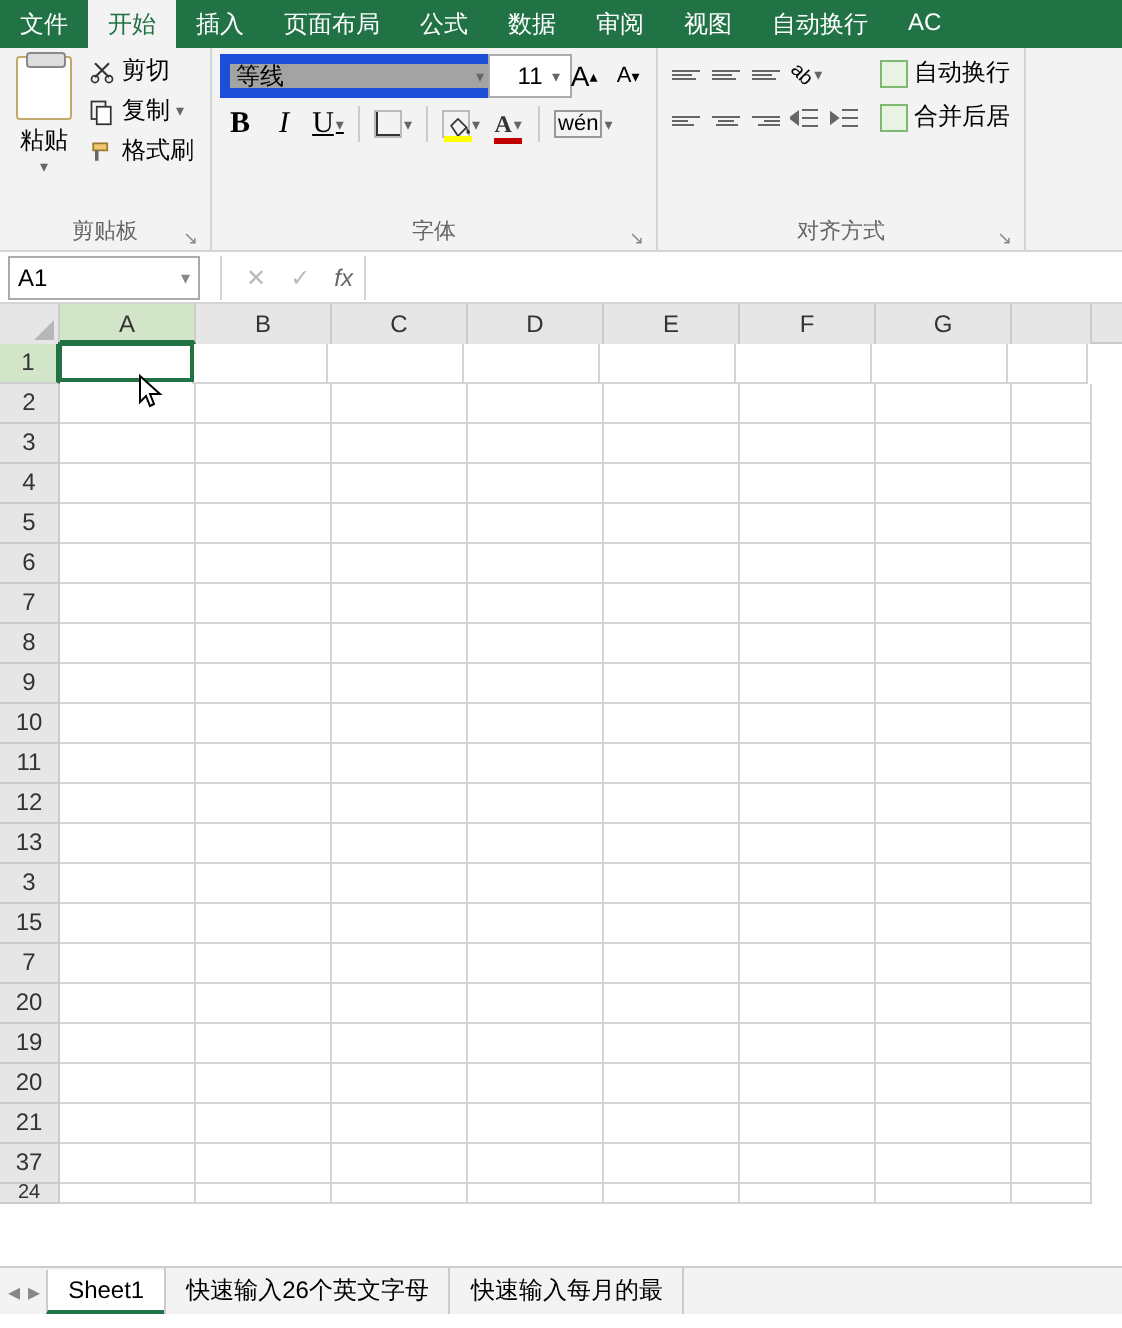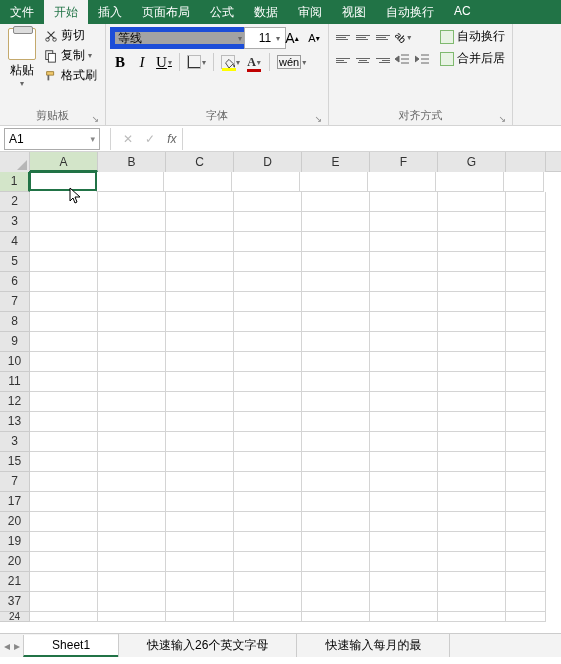--- a/index.html
+++ b/index.html
@@ -66,21 +66,21 @@
 .rows { }
 .row { display: flex; height: 20px; }
 .rowhdr { width: 30px; height: 20px; border-right: 1px solid #ccc; border-bottom: 1px solid #ccc; text-align: center; line-height: 19px; color: #333; font-size: 12px; background: #e6e6e6; }
 .rowhdr.sel { background: #d3e5c9; border-right: 2px solid #217346; }
 .cell { width: 68px; height: 20px; border-right: 1px solid #d4d4d4; border-bottom: 1px solid #d4d4d4; }
 .cell.active { border: 2px solid #217346; margin: -1px; position: relative; z-index: 2; }
 .cursor { position: absolute; left: 68px; top: 34px; pointer-events: none; font-size: 16px; color: #000; z-index: 5; }
 
 .sheettabs { display: flex; align-items: center; height: 24px; background: #f3f3f3; border-top: 1px solid #ccc; font-size: 12px; overflow: hidden; }
 .nav-arrows { display: flex; padding: 0 4px; gap: 4px; color: #888; }
-.sheet-tab { padding: 3px 28px; border-right: 1px solid #ccc; border-left: 1px solid #ccc; margin-left: -1px; cursor: pointer; white-space: nowrap; background: #f3f3f3; }
+.sheet-tab { padding: 3px 10px; border-right: 1px solid #ccc; border-left: 1px solid #ccc; margin-left: -1px; cursor: pointer; white-space: nowrap; background: #f3f3f3; }
 .sheet-tab.active { background: #fff; border-bottom: 2px solid #217346; }
 
 svg { display: block; }
 </style>
 </head>
 <body>
 
 <div class="tabs">
   <div class="tab">文件</div>
   <div class="tab active">开始</div>
@@ -464,31 +464,20 @@
         <div class="cell"></div>
         <div class="cell"></div>
         <div class="cell"></div>
         <div class="cell"></div>
         <div class="cell"></div>
         <div class="cell"></div>
         <div class="cell"></div>
         <div class="cell" style="width: 40px;"></div>
       </div>
       <div class="row">
-        <div class="rowhdr">17</div>
-        <div class="cell"></div>
-        <div class="cell"></div>
-        <div class="cell"></div>
-        <div class="cell"></div>
-        <div class="cell"></div>
-        <div class="cell"></div>
-        <div class="cell"></div>
-        <div class="cell" style="width: 40px;"></div>
-      </div>
-      <div class="row">
         <div class="rowhdr">20</div>
         <div class="cell"></div>
         <div class="cell"></div>
         <div class="cell"></div>
         <div class="cell"></div>
         <div class="cell"></div>
         <div class="cell"></div>
         <div class="cell"></div>
         <div class="cell" style="width: 40px;"></div>
       </div>

